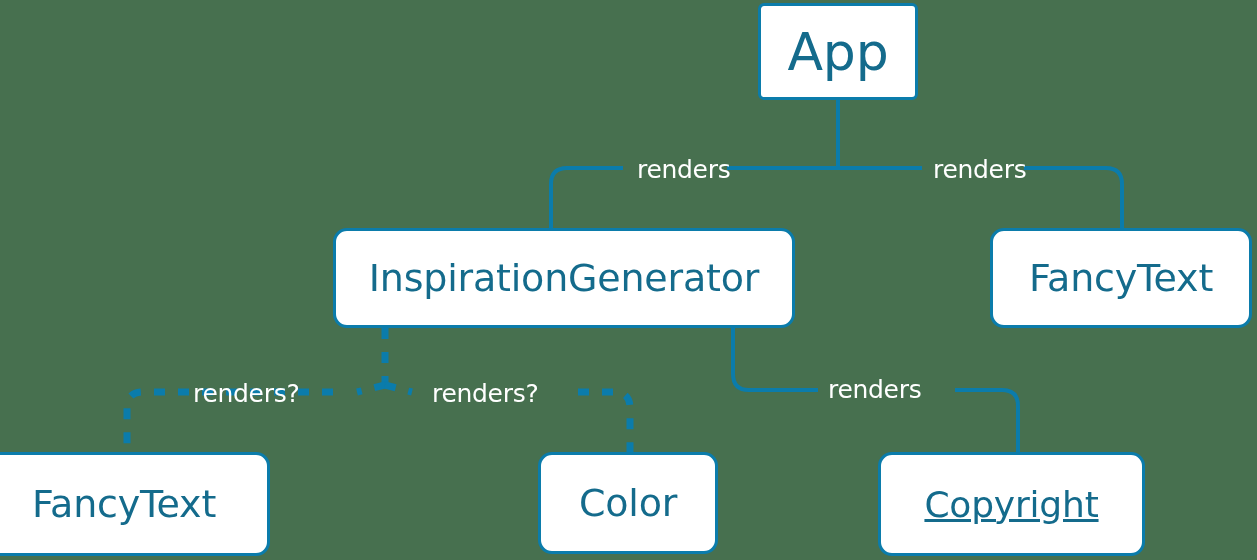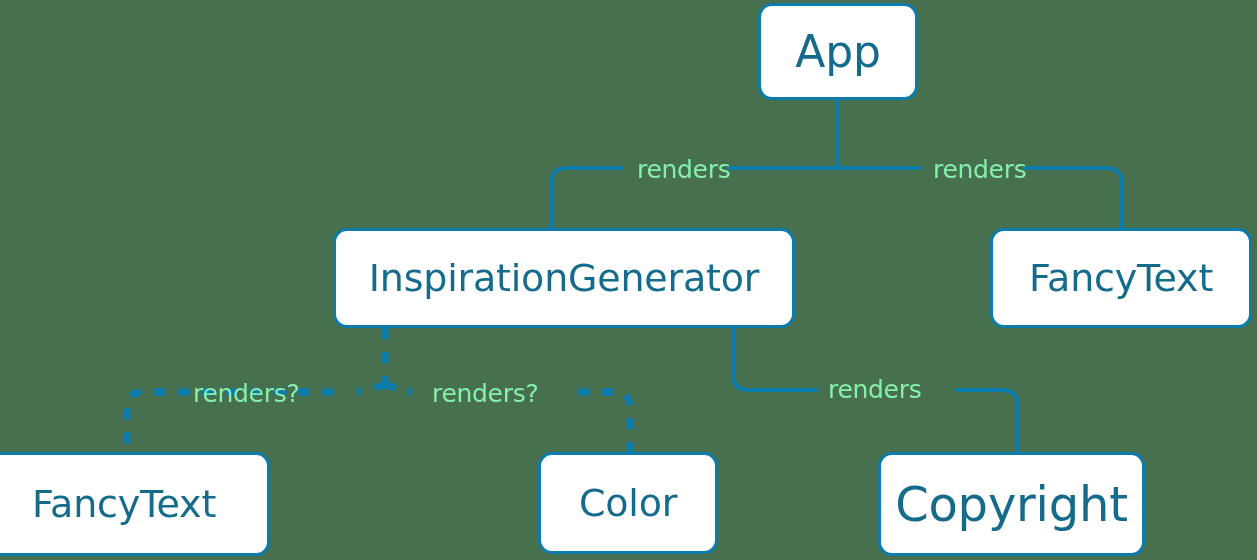--- a/index.html
+++ b/index.html
@@ -40,21 +40,21 @@
     font-weight: 400;
     letter-spacing: -0.2px;
     z-index: 5;
   }
   .node-label {
     color: #146b8c;
     white-space: nowrap;
   }
   .edge-label {
     position: absolute;
-    color: #86efac;
+    color: #ffffff;
     font-family: "DejaVu Sans", "Liberation Sans", sans-serif;
     font-size: 25px;
     font-weight: 400;
     white-space: nowrap;
     z-index: 6;
     letter-spacing: -0.3px;
   }
 </style>
 </head>
 <body>
@@ -76,41 +76,41 @@
     <path d="M 385 385 L 357 392" stroke="#0b7cab" stroke-width="7" fill="none" stroke-dasharray="11 13" stroke-linecap="butt"></path>
     <path d="M 333 392 L 143 392 Q 127 392 127 408 L 127 452" stroke="#0b7cab" stroke-width="7" fill="none" stroke-dasharray="11 13" stroke-linecap="butt"></path>
 
     <path d="M 385 385 L 412 392" stroke="#0b7cab" stroke-width="7" fill="none" stroke-dasharray="11 13" stroke-linecap="butt"></path>
     <path d="M 578 392 L 614 392 Q 630 392 630 408 L 630 452" stroke="#0b7cab" stroke-width="7" fill="none" stroke-dasharray="11 13" stroke-linecap="butt"></path>
 
     <path d="M 733 328 L 733 374 Q 733 390 749 390 L 818 390" stroke="#0b7cab" stroke-width="4" fill="none" stroke-linecap="butt"></path>
     <path d="M 955 390 L 1002 390 Q 1018 390 1018 406 L 1018 452" stroke="#0b7cab" stroke-width="4" fill="none" stroke-linecap="butt"></path>
   </svg>
 
-  <div class="node" style="left:758px; top:3px; width:160px; height:97px; font-size:44px;">
+  <div class="node" style="left:758px; top:3px; width:160px; height:97px; font-size:52px;border-radius:6px;">
     <span class="node-label">App</span>
   </div>
 
   <div class="node" style="left:333px; top:228px; width:462px; height:100px; font-size:38px;">
     <span class="node-label">InspirationGenerator</span>
   </div>
 
   <div class="node" style="left:990px; top:228px; width:262px; height:100px; font-size:38px;">
     <span class="node-label">FancyText</span>
   </div>
 
   <div class="node" style="left:-22px; top:452px; width:292px; height:104px; font-size:38px;">
     <span class="node-label">FancyText</span>
   </div>
 
   <div class="node" style="left:538px; top:452px; width:180px; height:102px; font-size:38px;">
     <span class="node-label">Color</span>
   </div>
 
-  <div class="node" style="left:878px; top:452px; width:267px; height:104px; font-size:48px;">
+  <div class="node" style="left:878px; top:452px; width:267px; height:104px; font-size:36px;text-decoration:underline;">
     <span class="node-label">Copyright</span>
   </div>
 
   <div class="edge-label" style="left:637px; top:155px;">renders</div>
 
   <div class="edge-label" style="left:933px; top:155px;">renders</div>
 
   <div class="edge-label" style="left:193px; top:379px;">renders?</div>
 
   <div class="edge-label" style="left:432px; top:379px;">renders?</div>

